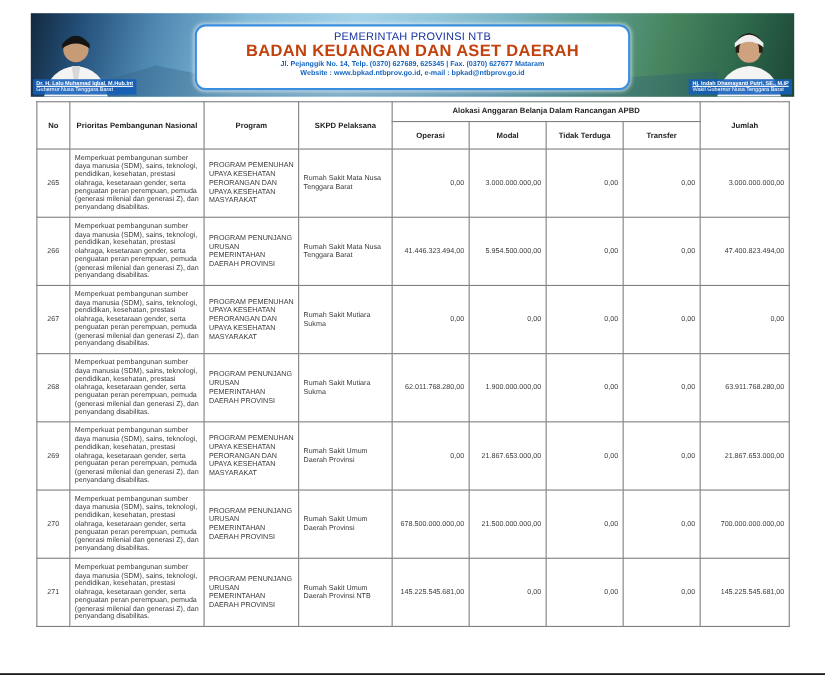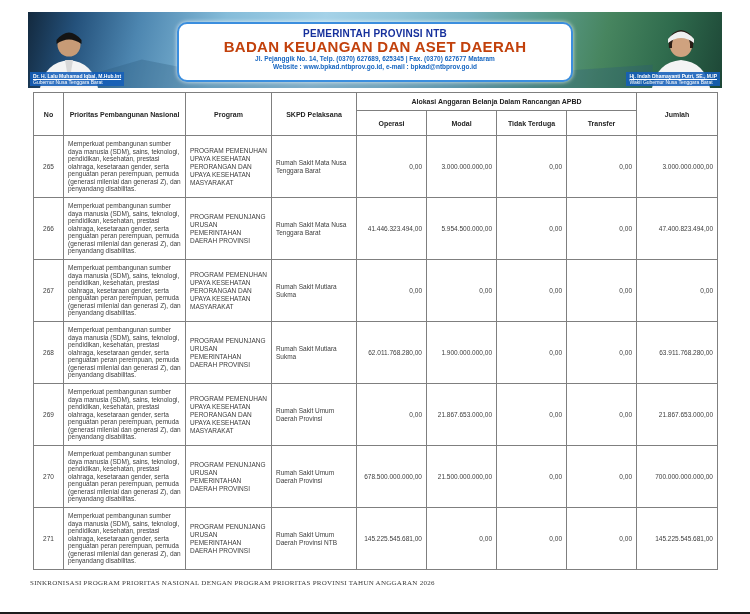--- a/index.html
+++ b/index.html
@@ -36,21 +36,21 @@
   .caption .nm{font-weight:bold;text-decoration:underline;display:block;}
   .caption .tl{display:block;}
 
   .header-box{
     position:absolute;left:50%;transform:translateX(-50%);top:10px;
     width:392px;height:52px;background:#ffffff;
     border:2px solid #3b8ede;border-radius:10px;
     text-align:center;padding-top:4px;z-index:2;
     box-shadow:0 0 4px rgba(255,255,255,.8);
   }
-  .gov-line{font-size:10px;font-weight:bold;color:#16309c;letter-spacing:.2px;line-height:11px;}
+  .gov-line{font-size:10px;font-weight:normal;color:#16309c;letter-spacing:.2px;line-height:11px;}
   .agency-line{font-size:15px;font-weight:bold;color:#c2410c;letter-spacing:.3px;line-height:16px;}
   .addr-line{font-size:6.5px;font-weight:bold;color:#1565c0;line-height:8px;}
   .web-line{font-size:6.5px;font-weight:bold;color:#1565c0;line-height:8px;}
 
   
   .report-table{
     position:absolute;left:33px;top:92px;
     border-collapse:collapse;table-layout:fixed;width:684px;
   }
   .report-table th,.report-table td{
@@ -224,15 +224,14 @@
       <td class="c-skpd">Rumah Sakit Umum Daerah Provinsi NTB</td>
       <td class="c-num">145.225.545.681,00</td>
       <td class="c-num">0,00</td>
       <td class="c-num">0,00</td>
       <td class="c-num">0,00</td>
       <td class="c-num">145.225.545.681,00</td>
     </tr>
       </tbody>
   </table>
 
-  <div class="footer-note">SINKRONISASI PROGRAM PRIORITAS NASIONAL DENGAN PROGRAM PRIORITAS PROVINSI TAHUN ANGGARAN 2026</div>
   <div class="bottom-edge"></div>
 </div>
 
 </body></html>

